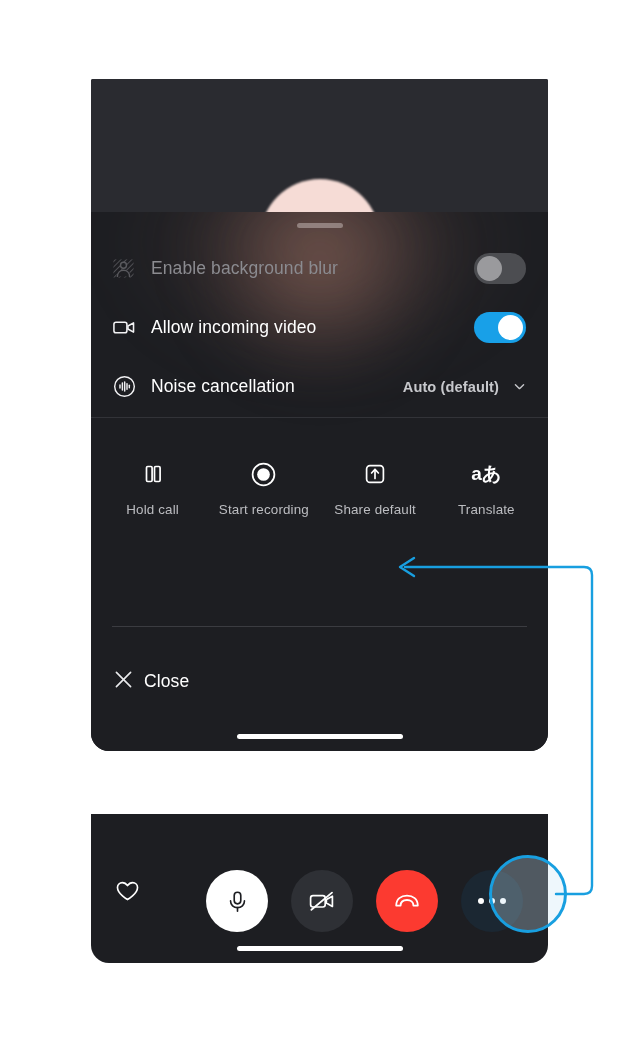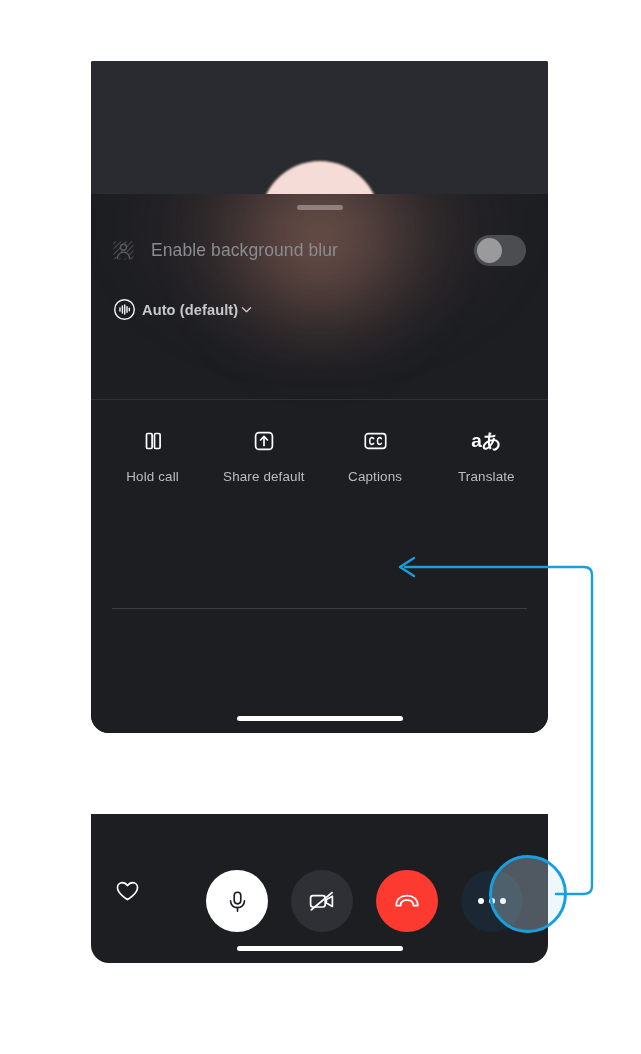--- a/index.html
+++ b/index.html
@@ -1,21 +1,21 @@
 <!DOCTYPE html>
 <html><head>
 <meta charset="utf-8">
 <style>
   * { margin:0; padding:0; box-sizing:border-box; }
   html,body { width:641px; height:1054px; background:#ffffff; overflow:hidden; }
   body { font-family:"Liberation Sans", sans-serif; position:relative; }
 
   
   #sheet-card{
-    position:absolute; left:91px; top:61px; width:457px; height:672px;
+    position:absolute; left:91px; top:79px; width:457px; height:672px;
     background:#212226;
     border-radius:2px 2px 18px 18px;
     overflow:hidden;
   }
   
   #video-backdrop{
     position:absolute; left:0; top:0; width:457px; height:133px;
     background:#2a2b30;
     overflow:hidden;
   }
@@ -73,39 +73,39 @@
   .toggle .knob{
     position:absolute; top:3px; width:25px; height:25px; border-radius:50%;
     background:#fff;
   }
   .toggle.off{ background:#4c4d51; }
   .toggle.off .knob{ left:3px; background:#9a9a9d; }
   .toggle.on{ background:#18a0e8; }
   .toggle.on .knob{ left:24px; background:#ffffff; }
 
   .select-val{
-    display:flex; align-items:center; gap:2px; flex:0 0 auto;
+    display:flex; align-items:center; gap:14px; flex:0 0 auto;
     color:#c7c8cc; font-size:14.6px; font-weight:bold; letter-spacing:.1px;
   }
 
   .divider-full{
     position:absolute; left:0; width:457px; height:1px;
     background:#323338;
   }
 
   
   #grid{
     position:absolute; left:0; top:341px; width:457px; z-index:4;
     display:grid; grid-template-columns:repeat(4,1fr);
     row-gap:34px; padding:24px 6px 0 6px;
   }
   .grid-item{
     display:flex; flex-direction:column; align-items:center; gap:13px;
   }
-  .grid-ico{ height:30px; display:flex; align-items:center; justify-content:flex-end; }
+  .grid-ico{ height:30px; display:flex; align-items:center; justify-content:flex-end;margin-top:15px; }
   .grid-label{ color:#bcbdc1; font-size:13.4px; letter-spacing:.15px; white-space:nowrap; }
   .grid-glyph{ color:#ffffff; font-size:19px; font-weight:bold; letter-spacing:0px; line-height:30px; }
 
   .divider-inset{
     position:absolute; left:21px; top:547px; width:415px; height:1px;
     background:#3b3c41; z-index:4;
   }
 
   
   #close-row{
@@ -184,32 +184,45 @@
           <circle cx="12" cy="8.6" r="3.1" fill="none" stroke="#8b8b90" stroke-width="1.5"></circle>
           <path d="M5.6 20.8 C5.6 16 8.7 13.9 12 13.9 C15.3 13.9 18.4 16 18.4 20.8" fill="none" stroke="#8b8b90" stroke-width="1.5"></path>
         </svg>
       </span>
       <span class="opt-label">Enable background blur</span>
       <span class="toggle off">
           <span class="knob"></span>
         </span>
     </div>
 
+    <div class="opt-row">
+      <span class="opt-ico">
+        <svg width="25" height="25" viewBox="0 0 26 26">
+          <rect x="2" y="7.5" width="13.5" height="11" rx="2.2" fill="none" stroke="#f2f2f4" stroke-width="1.6"></rect>
+          <path d="M16.6 11.4 L22.4 8.2 L22.4 17.8 L16.6 14.6 Z" fill="none" stroke="#f2f2f4" stroke-width="1.6" stroke-linejoin="round"></path>
+        </svg>
+      </span>
+      <span class="opt-label">Allow incoming video</span>
+      <span class="toggle on">
+          <span class="knob"></span>
+        </span>
+    </div>
 
     <div class="opt-row">
       <span class="opt-ico">
         <svg width="25" height="25" viewBox="0 0 26 26">
           <circle cx="13" cy="13" r="10.2" fill="none" stroke="#f2f2f4" stroke-width="1.5"></circle>
           <line x1="8.3" y1="11.4" x2="8.3" y2="14.6" stroke="#f2f2f4" stroke-width="1.5" stroke-linecap="round"></line>
           <line x1="10.8" y1="9.4" x2="10.8" y2="16.6" stroke="#f2f2f4" stroke-width="1.5" stroke-linecap="round"></line>
           <line x1="13.2" y1="8.2" x2="13.2" y2="17.8" stroke="#f2f2f4" stroke-width="1.5" stroke-linecap="round"></line>
           <line x1="15.6" y1="10.2" x2="15.6" y2="15.8" stroke="#f2f2f4" stroke-width="1.5" stroke-linecap="round"></line>
           <line x1="18" y1="11.7" x2="18" y2="14.3" stroke="#f2f2f4" stroke-width="1.5" stroke-linecap="round"></line>
         </svg>
       </span>
+      <span class="opt-label">Noise cancellation</span>
       <span class="select-val">
         <span>Auto (default)</span>
         <svg width="13" height="13" viewBox="0 0 14 14">
           <path d="M2.6 5 L7 9.3 L11.4 5" fill="none" stroke="#c7c8cc" stroke-width="1.5" stroke-linecap="round" stroke-linejoin="round"></path>
         </svg>
       </span>
     </div>
   </div>
 
   <div class="divider-full" style="top:338px;"></div>
@@ -220,56 +233,64 @@
       <span class="grid-ico">
         <svg width="26" height="26" viewBox="0 0 26 26">
           <rect x="6.5" y="5.5" width="5.6" height="15" rx="1.2" fill="none" stroke="#ffffff" stroke-width="1.7"></rect>
           <rect x="14.5" y="5.5" width="5.6" height="15" rx="1.2" fill="none" stroke="#ffffff" stroke-width="1.7"></rect>
         </svg>
       </span>
       <span class="grid-label">Hold call</span>
     </div>
 
 
+    <div class="grid-item">
+      <span class="grid-ico">
+        <svg width="27" height="27" viewBox="0 0 28 28">
+          <circle cx="14" cy="14" r="11.3" fill="none" stroke="#ffffff" stroke-width="1.8"></circle>
+          <circle cx="14" cy="14" r="6.6" fill="#ffffff"></circle>
+        </svg>
+      </span>
+      <span class="grid-label">Start recording</span>
+    </div>
 
 
     <div class="grid-item">
       <span class="grid-ico">
         <svg width="26" height="26" viewBox="0 0 26 26">
           <rect x="4.6" y="4.6" width="16.8" height="16.8" rx="3.4" fill="none" stroke="#ffffff" stroke-width="1.7"></rect>
           <line x1="13" y1="17.4" x2="13" y2="8.6" stroke="#ffffff" stroke-width="1.7" stroke-linecap="round"></line>
           <path d="M9.6 12 L13 8.4 L16.4 12" fill="none" stroke="#ffffff" stroke-width="1.7" stroke-linecap="round" stroke-linejoin="round"></path>
         </svg>
       </span>
       <span class="grid-label">Share default</span>
     </div>
 
-    <div class="grid-item">
-      <span class="grid-ico">
-        <svg width="27" height="24" viewBox="0 0 28 24">
-          <rect x="3.4" y="4.4" width="21.2" height="15.2" rx="3" fill="none" stroke="#ffffff" stroke-width="1.7"></rect>
-          <path d="M12.1 9.6 C11.5 8.7 10.5 8.3 9.6 8.6 C8.5 9 8 10.2 8 12 C8 13.8 8.5 15 9.6 15.4 C10.5 15.7 11.5 15.3 12.1 14.4" fill="none" stroke="#ffffff" stroke-width="1.6" stroke-linecap="round"></path>
-          <path d="M20.1 9.6 C19.5 8.7 18.5 8.3 17.6 8.6 C16.5 9 16 10.2 16 12 C16 13.8 16.5 15 17.6 15.4 C18.5 15.7 19.5 15.3 20.1 14.4" fill="none" stroke="#ffffff" stroke-width="1.6" stroke-linecap="round"></path>
-        </svg>
-      </span>
-      <span class="grid-label">Captions</span>
-    </div>
 
     <div class="grid-item">
       <span class="grid-ico">
         <span class="grid-glyph">aあ</span>
       </span>
       <span class="grid-label">Translate</span>
     </div>
 
     <div class="grid-item"></div>
   </div>
 
   <div class="divider-inset"></div>
 
+  <div id="close-row">
+    <span>
+      <svg width="23" height="23" viewBox="0 0 24 24">
+        <line x1="4.6" y1="4.6" x2="19.4" y2="19.4" stroke="#e9eaec" stroke-width="1.7" stroke-linecap="round"></line>
+        <line x1="19.4" y1="4.6" x2="4.6" y2="19.4" stroke="#e9eaec" stroke-width="1.7" stroke-linecap="round"></line>
+      </svg>
+    </span>
+    <span class="lbl">Close</span>
+  </div>
 
   <div id="home-bar-1"></div>
 </div>
 
 <div id="callbar">
 
   <span id="heart">
     <svg width="27" height="27" viewBox="0 0 28 28">
       <path d="M14 23.4 C14 23.4 3.6 17.4 3.6 10.9 C3.6 7.9 5.9 5.8 8.6 5.8 C10.7 5.8 12.7 7 14 8.9 C15.3 7 17.3 5.8 19.4 5.8 C22.1 5.8 24.4 7.9 24.4 10.9 C24.4 17.4 14 23.4 14 23.4 Z" fill="none" stroke="#ffffff" stroke-width="1.7" stroke-linejoin="round"></path>
     </svg>

